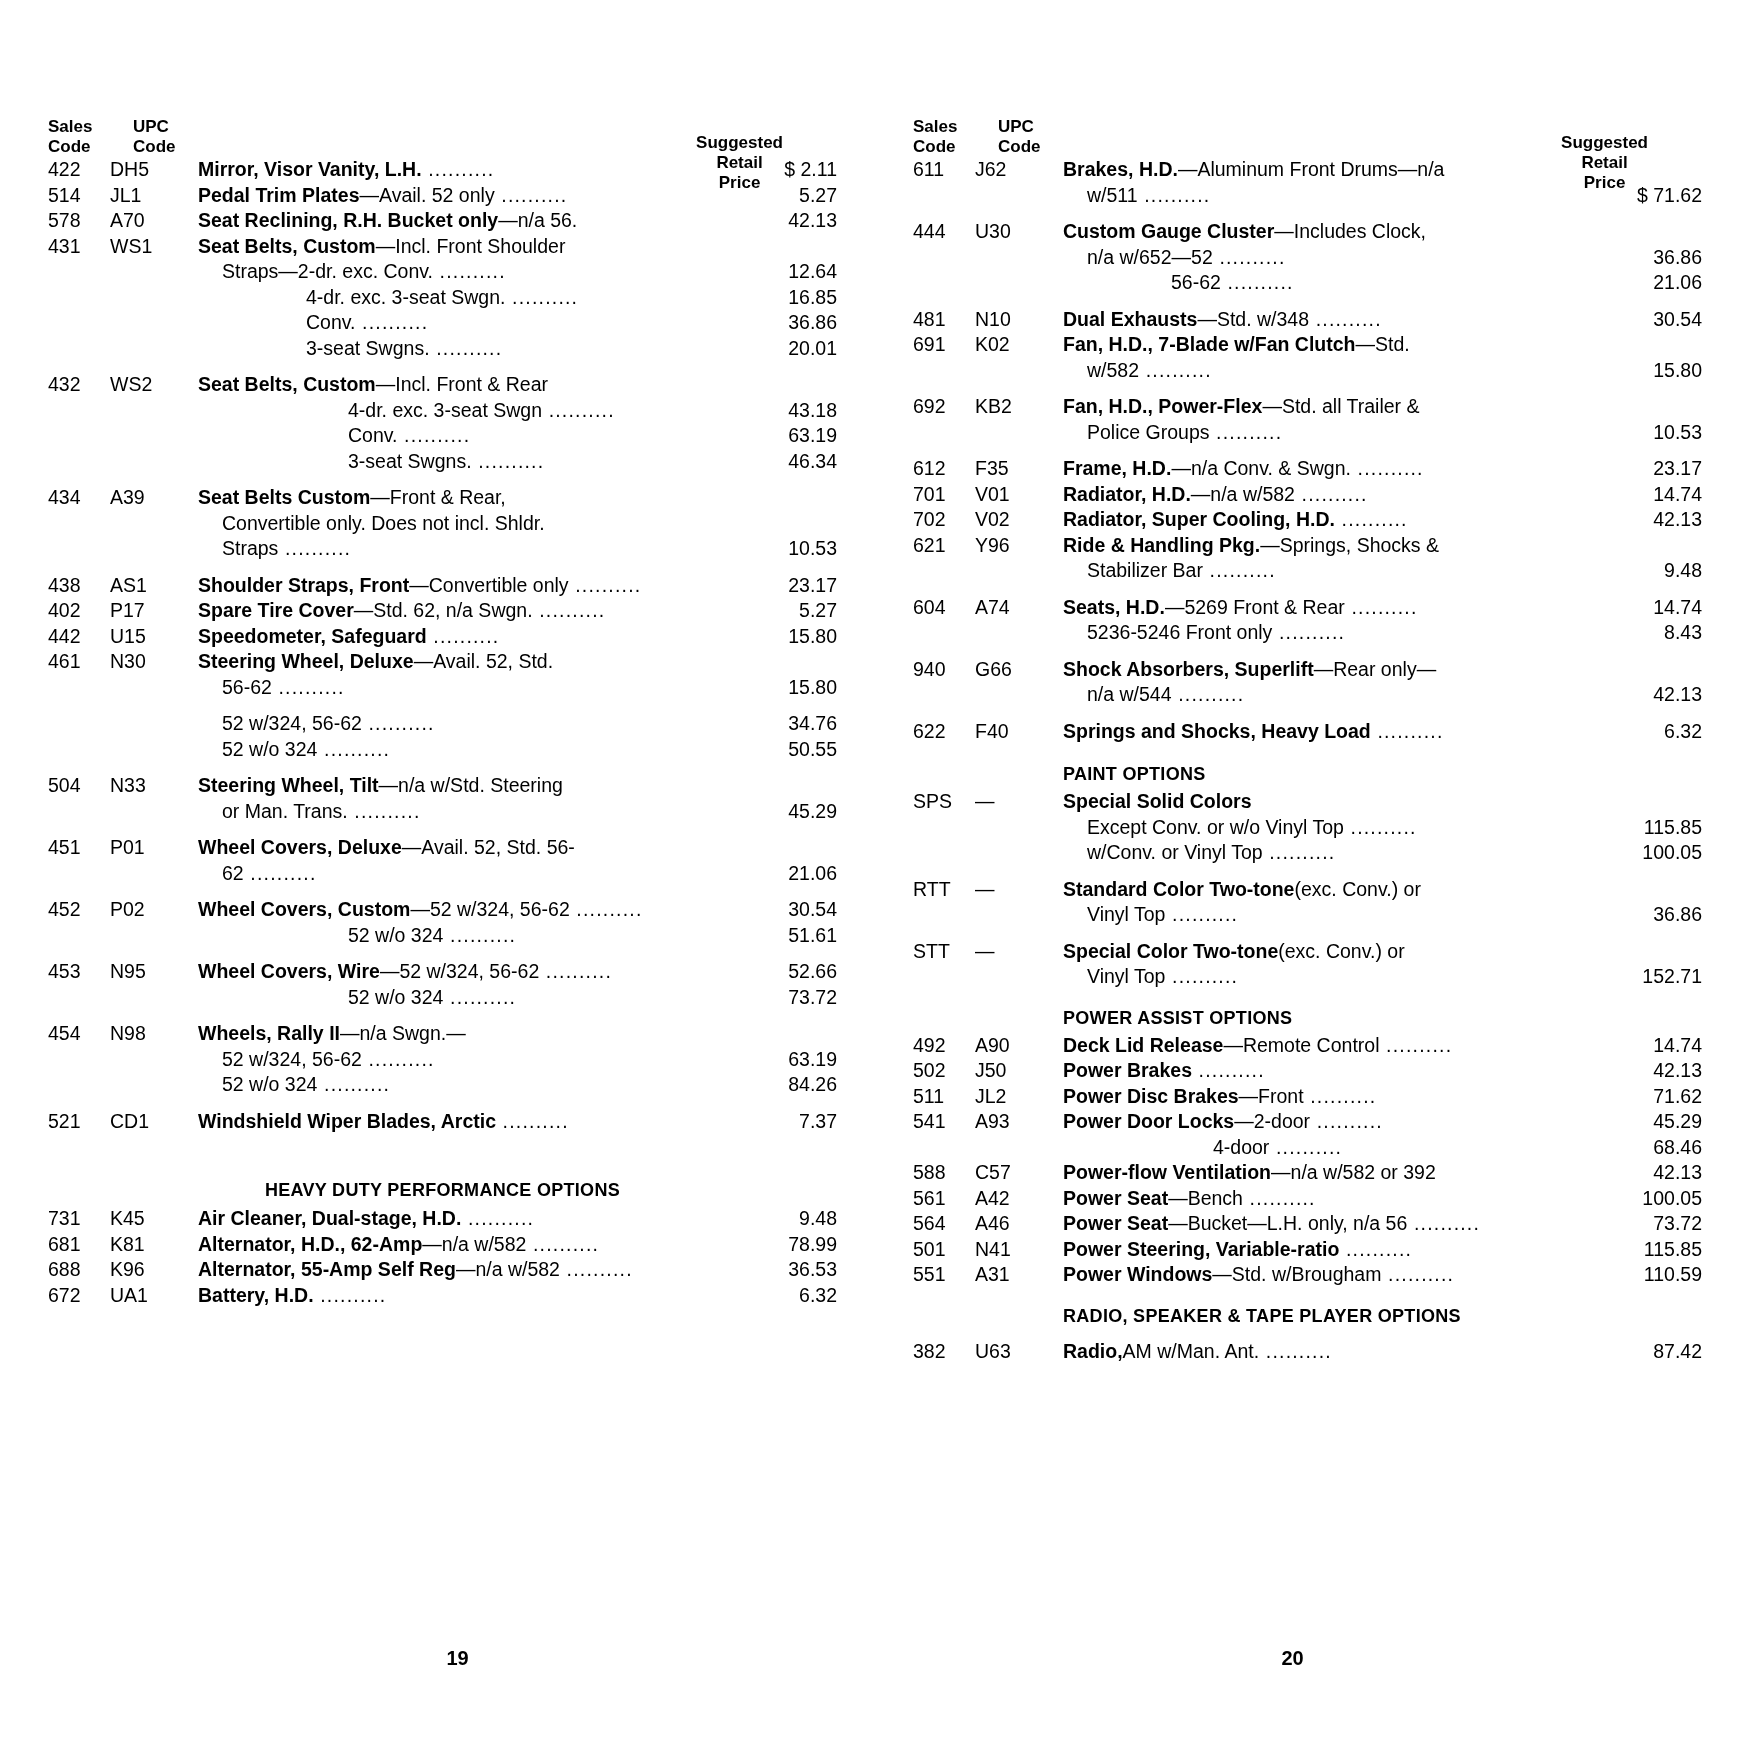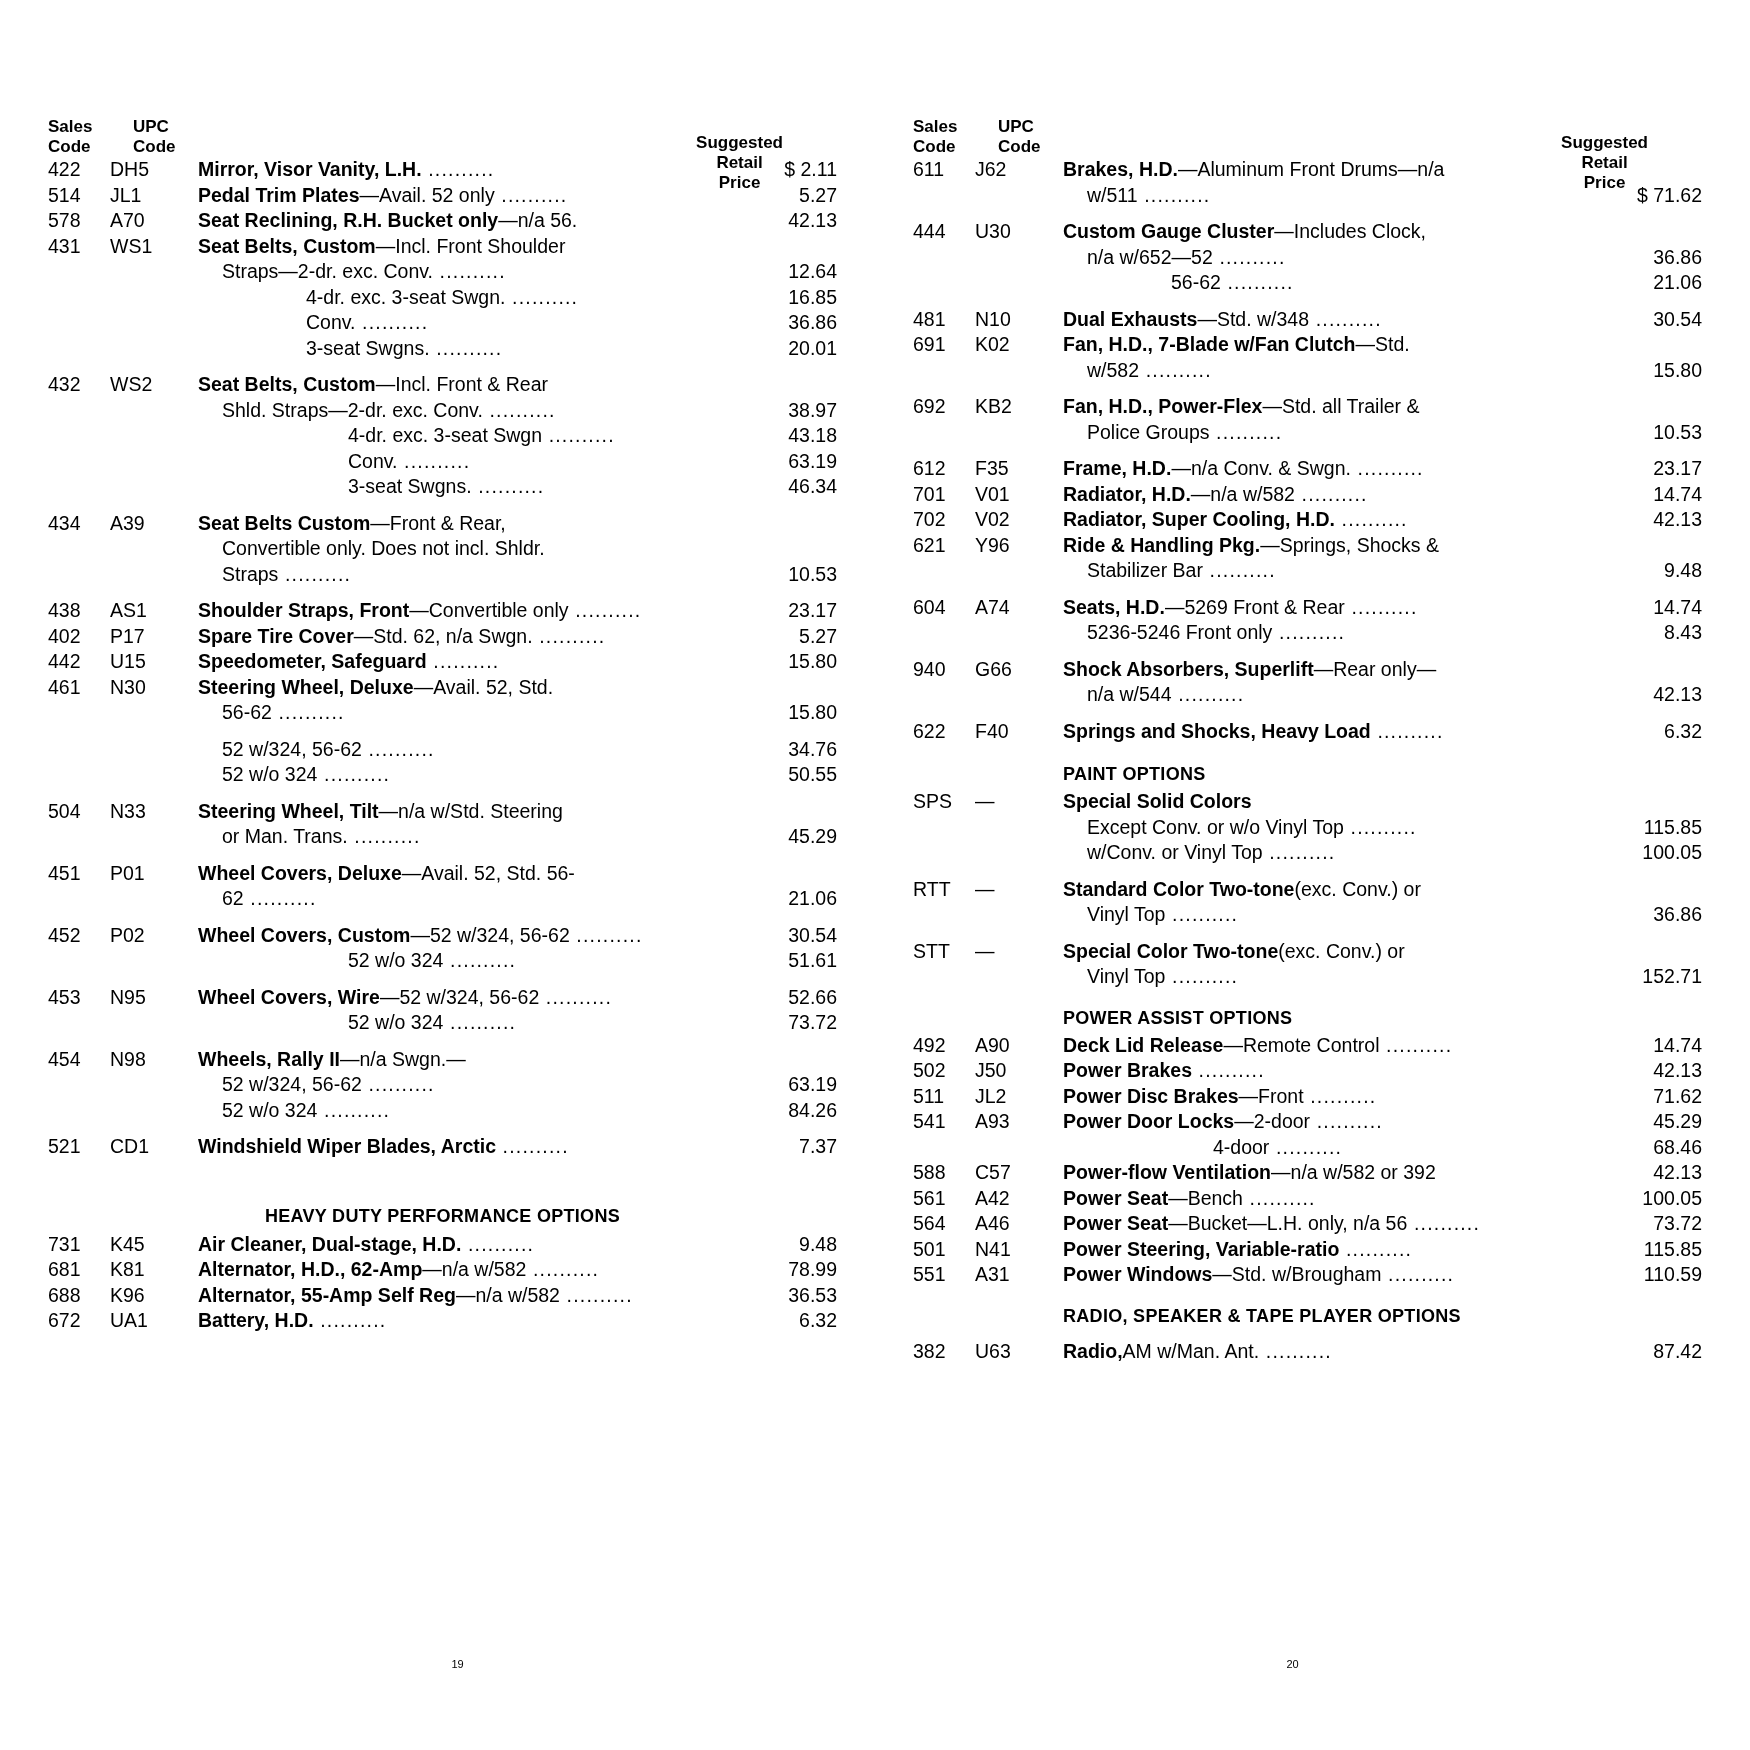--- a/index.html
+++ b/index.html
@@ -96,22 +96,22 @@
     font-size: 18px;
     letter-spacing: 0.3px;
   }
   .sec-head-center { text-align: center; }
 
   .folio {
     position: absolute;
     bottom: 40px;
     width: 100%;
     text-align: center;
-    font-size: 11px;
-    font-weight: normal;
+    font-size: 20px;
+    font-weight: bold;
   }
   .folio-left  { left: 0; }
   .folio-right { left: 0; }
 </style>
 </head>
 <body>
 
 <div class="page">
 
   <div class="col col-left">
@@ -187,26 +187,20 @@
           </tr>
           <tr>
             <td class="c-sales">432</td>
             <td class="c-upc">WS2</td>
             <td class="c-desc"><span><span class="desc-main">Seat Belts, Custom</span><span class="desc-sub">—Incl. Front &amp; Rear</span></span></td>
             <td class="c-price"></td>
           </tr>
           <tr>
             <td class="c-sales"></td>
             <td class="c-upc"></td>
-            <td class="c-desc"><span class="indent1"><span class="desc-sub">Shld. Straps—2-dr. exc. Conv.</span></span><span class="leader"> ..........</span></td>
-            <td class="c-price">38.97</td>
-          </tr>
-          <tr>
-            <td class="c-sales"></td>
-            <td class="c-upc"></td>
             <td class="c-desc"><span class="indent3"><span class="desc-sub">4-dr. exc. 3-seat Swgn</span></span><span class="leader"> ..........</span></td>
             <td class="c-price">43.18</td>
           </tr>
           <tr>
             <td class="c-sales"></td>
             <td class="c-upc"></td>
             <td class="c-desc"><span class="indent3"><span class="desc-sub">Conv.</span></span><span class="leader"> ..........</span></td>
             <td class="c-price">63.19</td>
           </tr>
           <tr>

